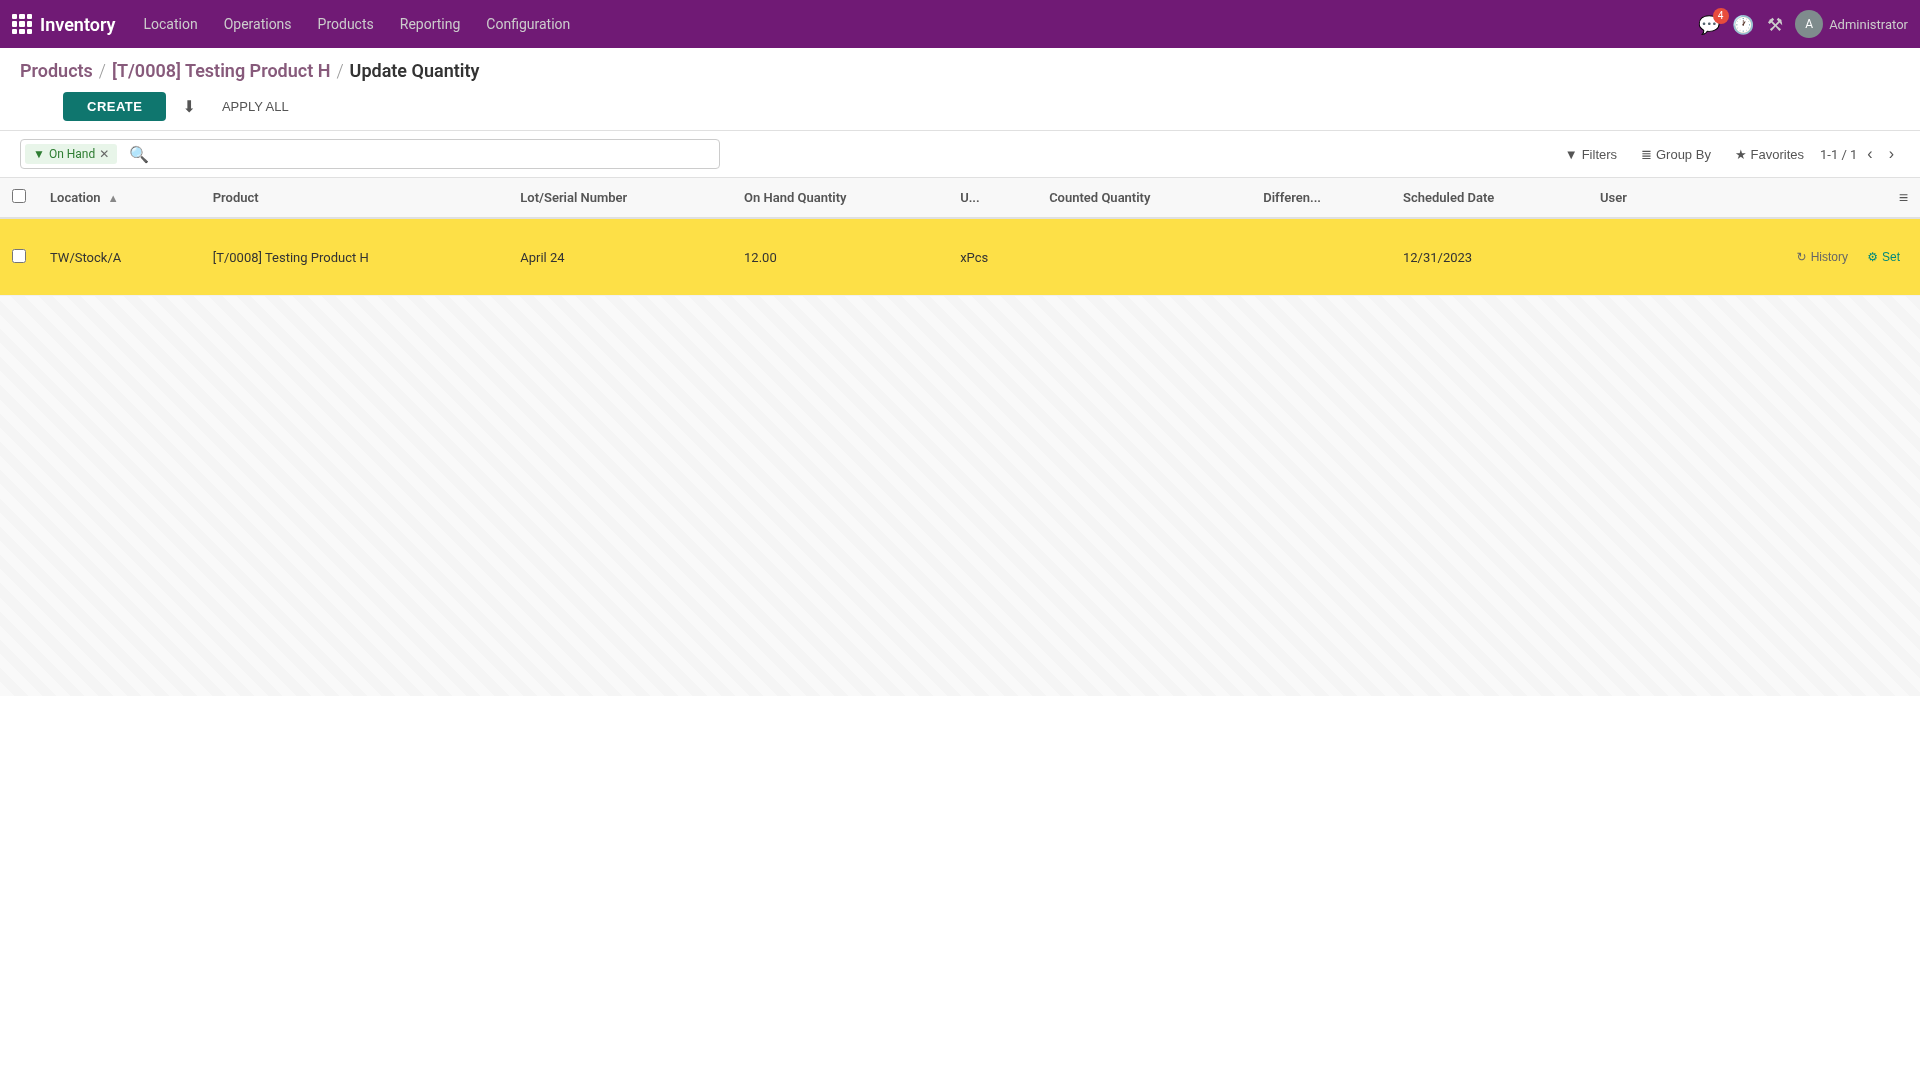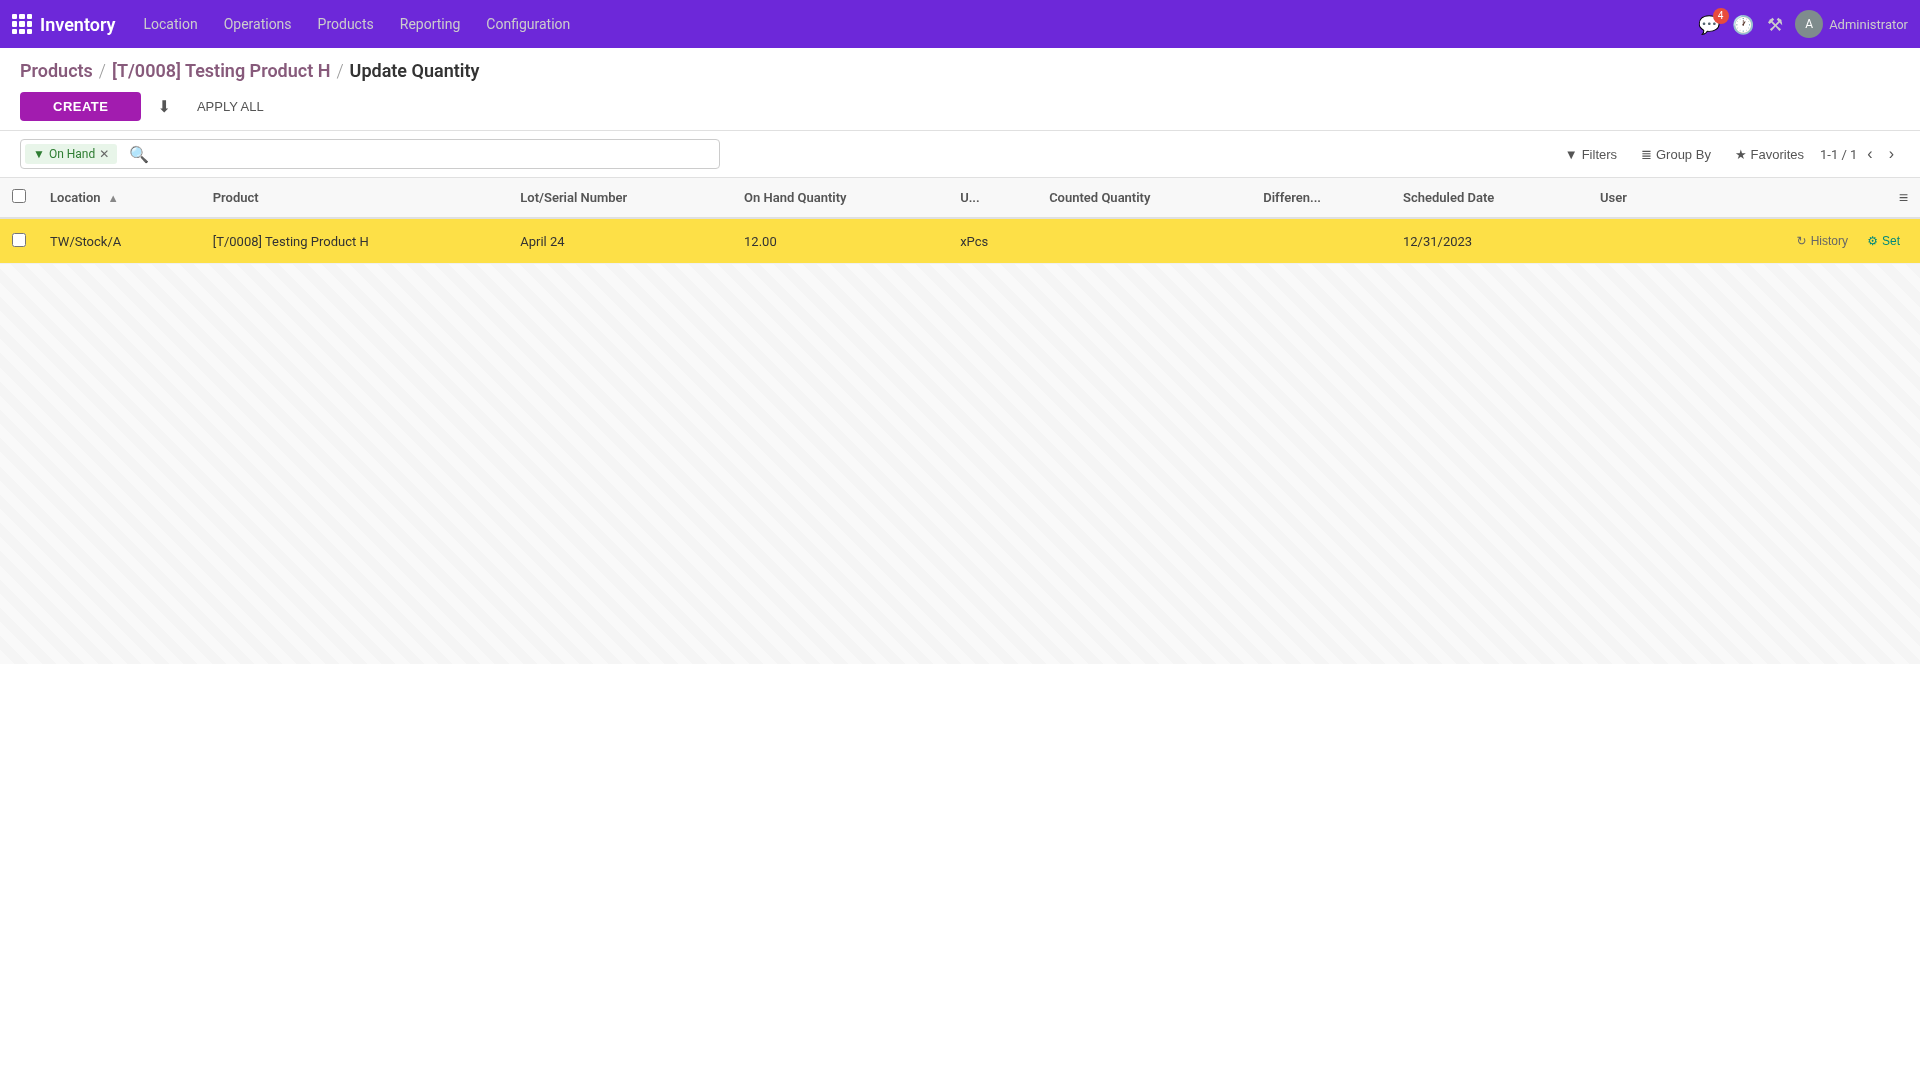--- a/index.html
+++ b/index.html
@@ -2,21 +2,21 @@
 <html><head>
   <meta charset="utf-8">
   <style>
     * { box-sizing: border-box; margin: 0; padding: 0; }
     body { font-family: -apple-system, BlinkMacSystemFont, 'Segoe UI', Roboto, sans-serif; font-size: 14px; background: #f5f5f5; color: #333; }
 
     
     .topnav {
       display: flex;
       align-items: center;
-      background: #6d28d9;
+      background: #701a75;
       color: #fff;
       height: 48px;
       padding: 0 12px;
       gap: 4px;
     }
     .topnav-brand {
       display: flex;
       align-items: center;
       gap: 8px;
       font-size: 18px;
@@ -120,29 +120,30 @@
     }
     .breadcrumb-sep { color: #999; font-weight: 300; }
     .breadcrumb-link { color: #875a7b; cursor: pointer; }
 
     .toolbar {
       display: flex;
       align-items: center;
       gap: 8px;
     }
     .btn-create {
-      background: #a21caf;
+      background: #0f766e;
       color: #fff;
       border: none;
-      padding: 7px 33px;
+      padding: 7px 24px;
       border-radius: 4px;
       font-size: 13px;
       font-weight: 600;
       cursor: pointer;
       letter-spacing: 0.5px;
+      margin-left: 43px;
     }
     .btn-icon {
       background: none;
       border: none;
       color: #555;
       cursor: pointer;
       padding: 6px 8px;
       border-radius: 4px;
       font-size: 16px;
     }
@@ -252,21 +253,21 @@
       cursor: pointer;
       user-select: none;
       white-space: nowrap;
     }
     th .sort-icon { color: #888; font-size: 11px; margin-left: 4px; }
     tbody tr {
       border-bottom: 1px solid #f0f0f0;
       cursor: pointer;
     }
     td {
-      padding: 12px 12px;
+      padding: 28px 12px;
       font-size: 13px;
       color: #333;
     }
     .checkbox-cell { width: 32px; text-align: center; }
     input[type="checkbox"] { cursor: pointer; width: 14px; height: 14px; }
 
     .col-actions {
       text-align: right;
       white-space: nowrap;
     }

